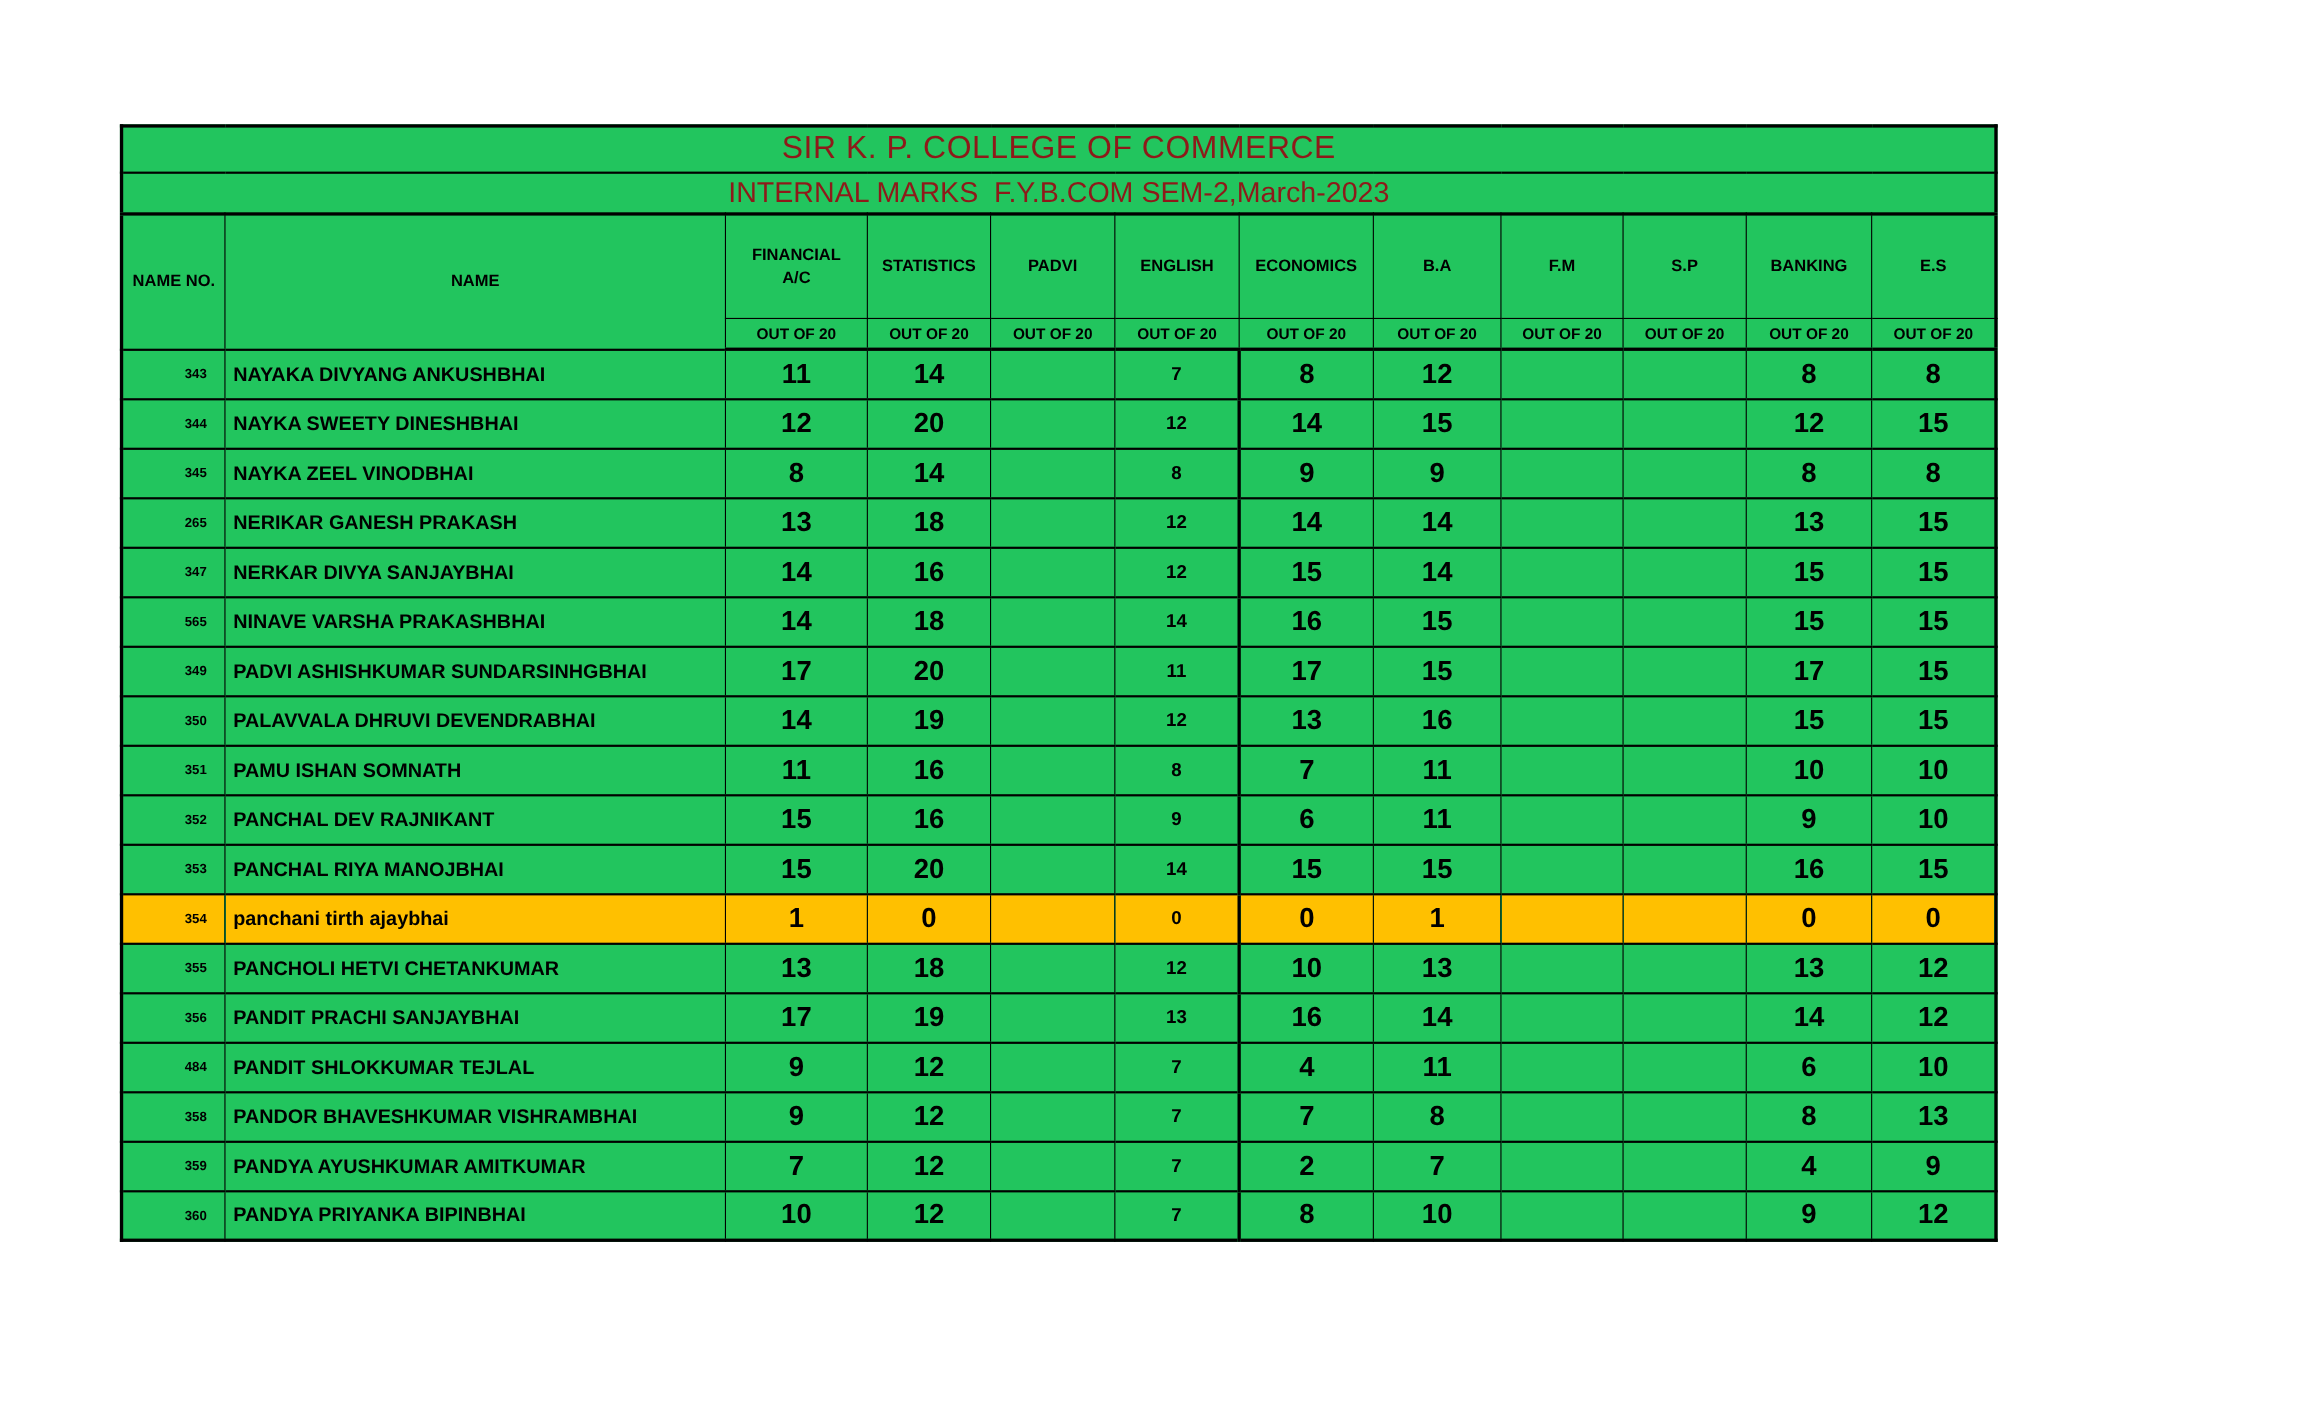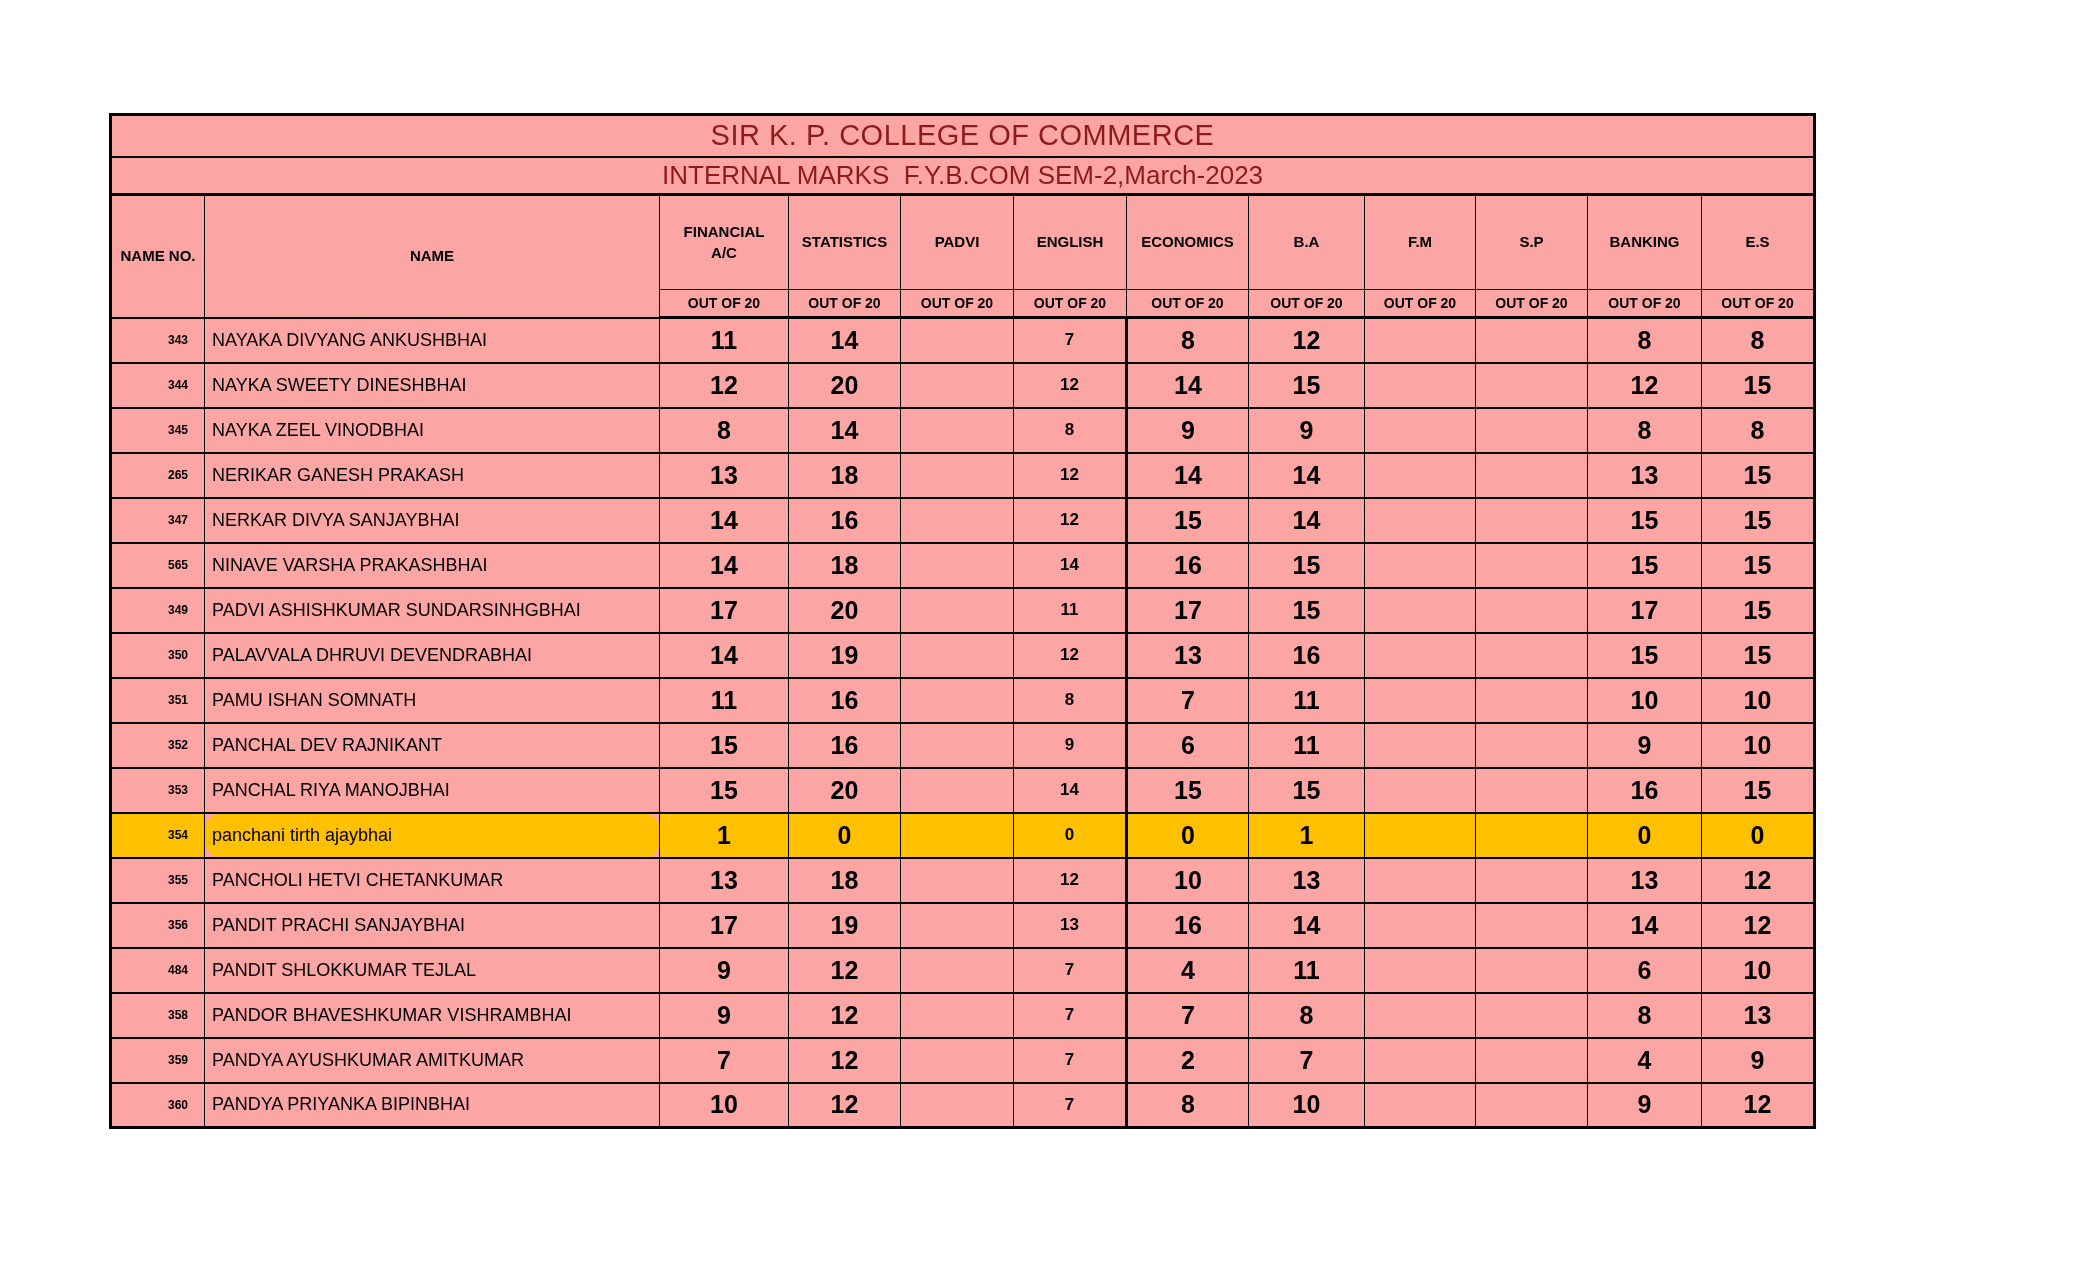--- a/index.html
+++ b/index.html
@@ -9,21 +9,21 @@
     background: #ffffff;
     font-family: "Liberation Sans", sans-serif;
     overflow: hidden;
   }
   .sheet { position: absolute; left: 109px; top: 113px; }
   table.marks {
     border-collapse: collapse;
     table-layout: fixed;
     width: 1704px;
     border: 3px solid #000;
-    background: #fca5a5;
+    background: #22c55e;
   }
   td, th { overflow: hidden; padding: 0; }
 
   
   .title-cell {
     height: 42px; text-align: center; vertical-align: middle;
     font-size: 29px; font-weight: 400; letter-spacing: 0.5px;
     color: var(--title-color, #8e1a1a);
     border-bottom: 2px solid #000;
   }
@@ -52,21 +52,21 @@
   }
 
   
   tbody tr { height: 45px; }
   tbody td {
     border: 1px solid #000;
     border-top: 2px solid #000;
     text-align: center; vertical-align: middle;
   }
   td.roll { font-size: 12px; font-weight: 700; padding-left: 40px; }
-  td.name { text-align: left; padding-left: 7px; font-size: 18px; font-weight: 400; white-space: nowrap; border-radius: 17px; }
+  td.name { text-align: left; padding-left: 7px; font-size: 18px; font-weight: 700; white-space: nowrap; }
   td.mark { font-size: 25px; font-weight: 700; }
   td.mark.eng { font-size: 17px; }
   tbody td.tkl { border-left: 3px solid #000; }
   tr.hl td { background: var(--hl-color, #FFC000); }
 </style>
 </head>
 <body>
 
 <div class="sheet">
   <table class="marks">

